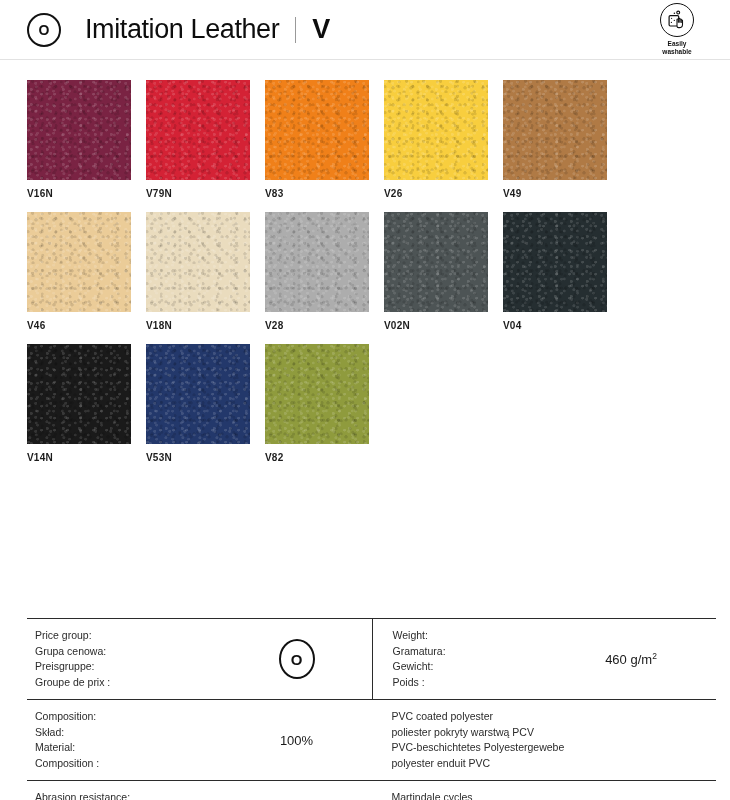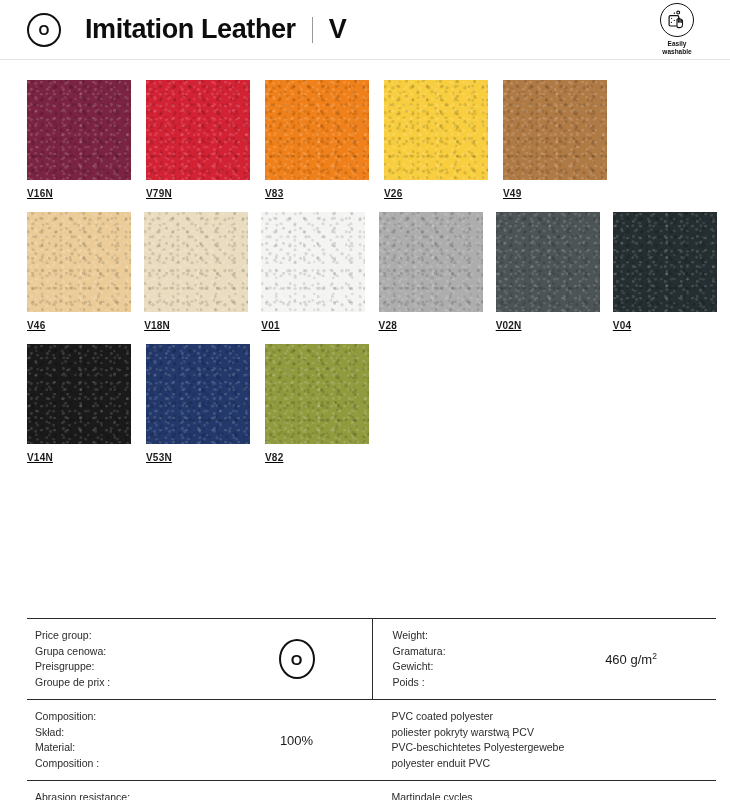--- a/index.html
+++ b/index.html
@@ -44,21 +44,21 @@
     flex: 0 0 auto;
     line-height: 1;
   }
   .title-wrap {
     display: flex;
     align-items: center;
     margin-left: 24px;
   }
   .title-main {
     font-size: 27px;
-    font-weight: 700;
+    font-weight: 400;
     letter-spacing: -0.4px;
     color: #0d0d0d;
     white-space: nowrap;
   }
   .title-sep {
     display: inline-block;
     width: 1px;
     height: 26px;
     background: #999999;
     margin: 0 16px;
@@ -100,21 +100,20 @@
     padding: 20px 0 0 0;
   }
   .swatch-row {
     display: flex;
     padding-left: 27px;
     margin-bottom: 13px;
   }
   .swatch-cell {
     width: 108px;
     margin-right: 11px;
-    text-decoration: underline;
   }
   .swatch-chip {
     width: 104px;
     height: 100px;
     position: relative;
     overflow: hidden;
     background-blend-mode: overlay;
   }
   
   .swatch-chip::after {
@@ -273,24 +272,20 @@
     <div class="swatch-row">
       <div class="swatch-cell">
         <div class="swatch-chip" style="background-color: rgb(235, 204, 152);"></div>
         <div class="swatch-label">V46</div>
       </div>
       <div class="swatch-cell">
         <div class="swatch-chip" style="background-color: rgb(234, 220, 190);"></div>
         <div class="swatch-label">V18N</div>
       </div>
       <div class="swatch-cell">
-        <div class="swatch-chip" style="background-color: rgb(244, 244, 242);"></div>
-        <div class="swatch-label">V01</div>
-      </div>
-      <div class="swatch-cell">
         <div class="swatch-chip" style="background-color: rgb(173, 173, 173);"></div>
         <div class="swatch-label">V28</div>
       </div>
       <div class="swatch-cell">
         <div class="swatch-chip" style="background-color: rgb(77, 84, 85);"></div>
         <div class="swatch-label">V02N</div>
       </div>
       <div class="swatch-cell">
         <div class="swatch-chip" style="background-color: rgb(37, 46, 49);"></div>
         <div class="swatch-label">V04</div>

